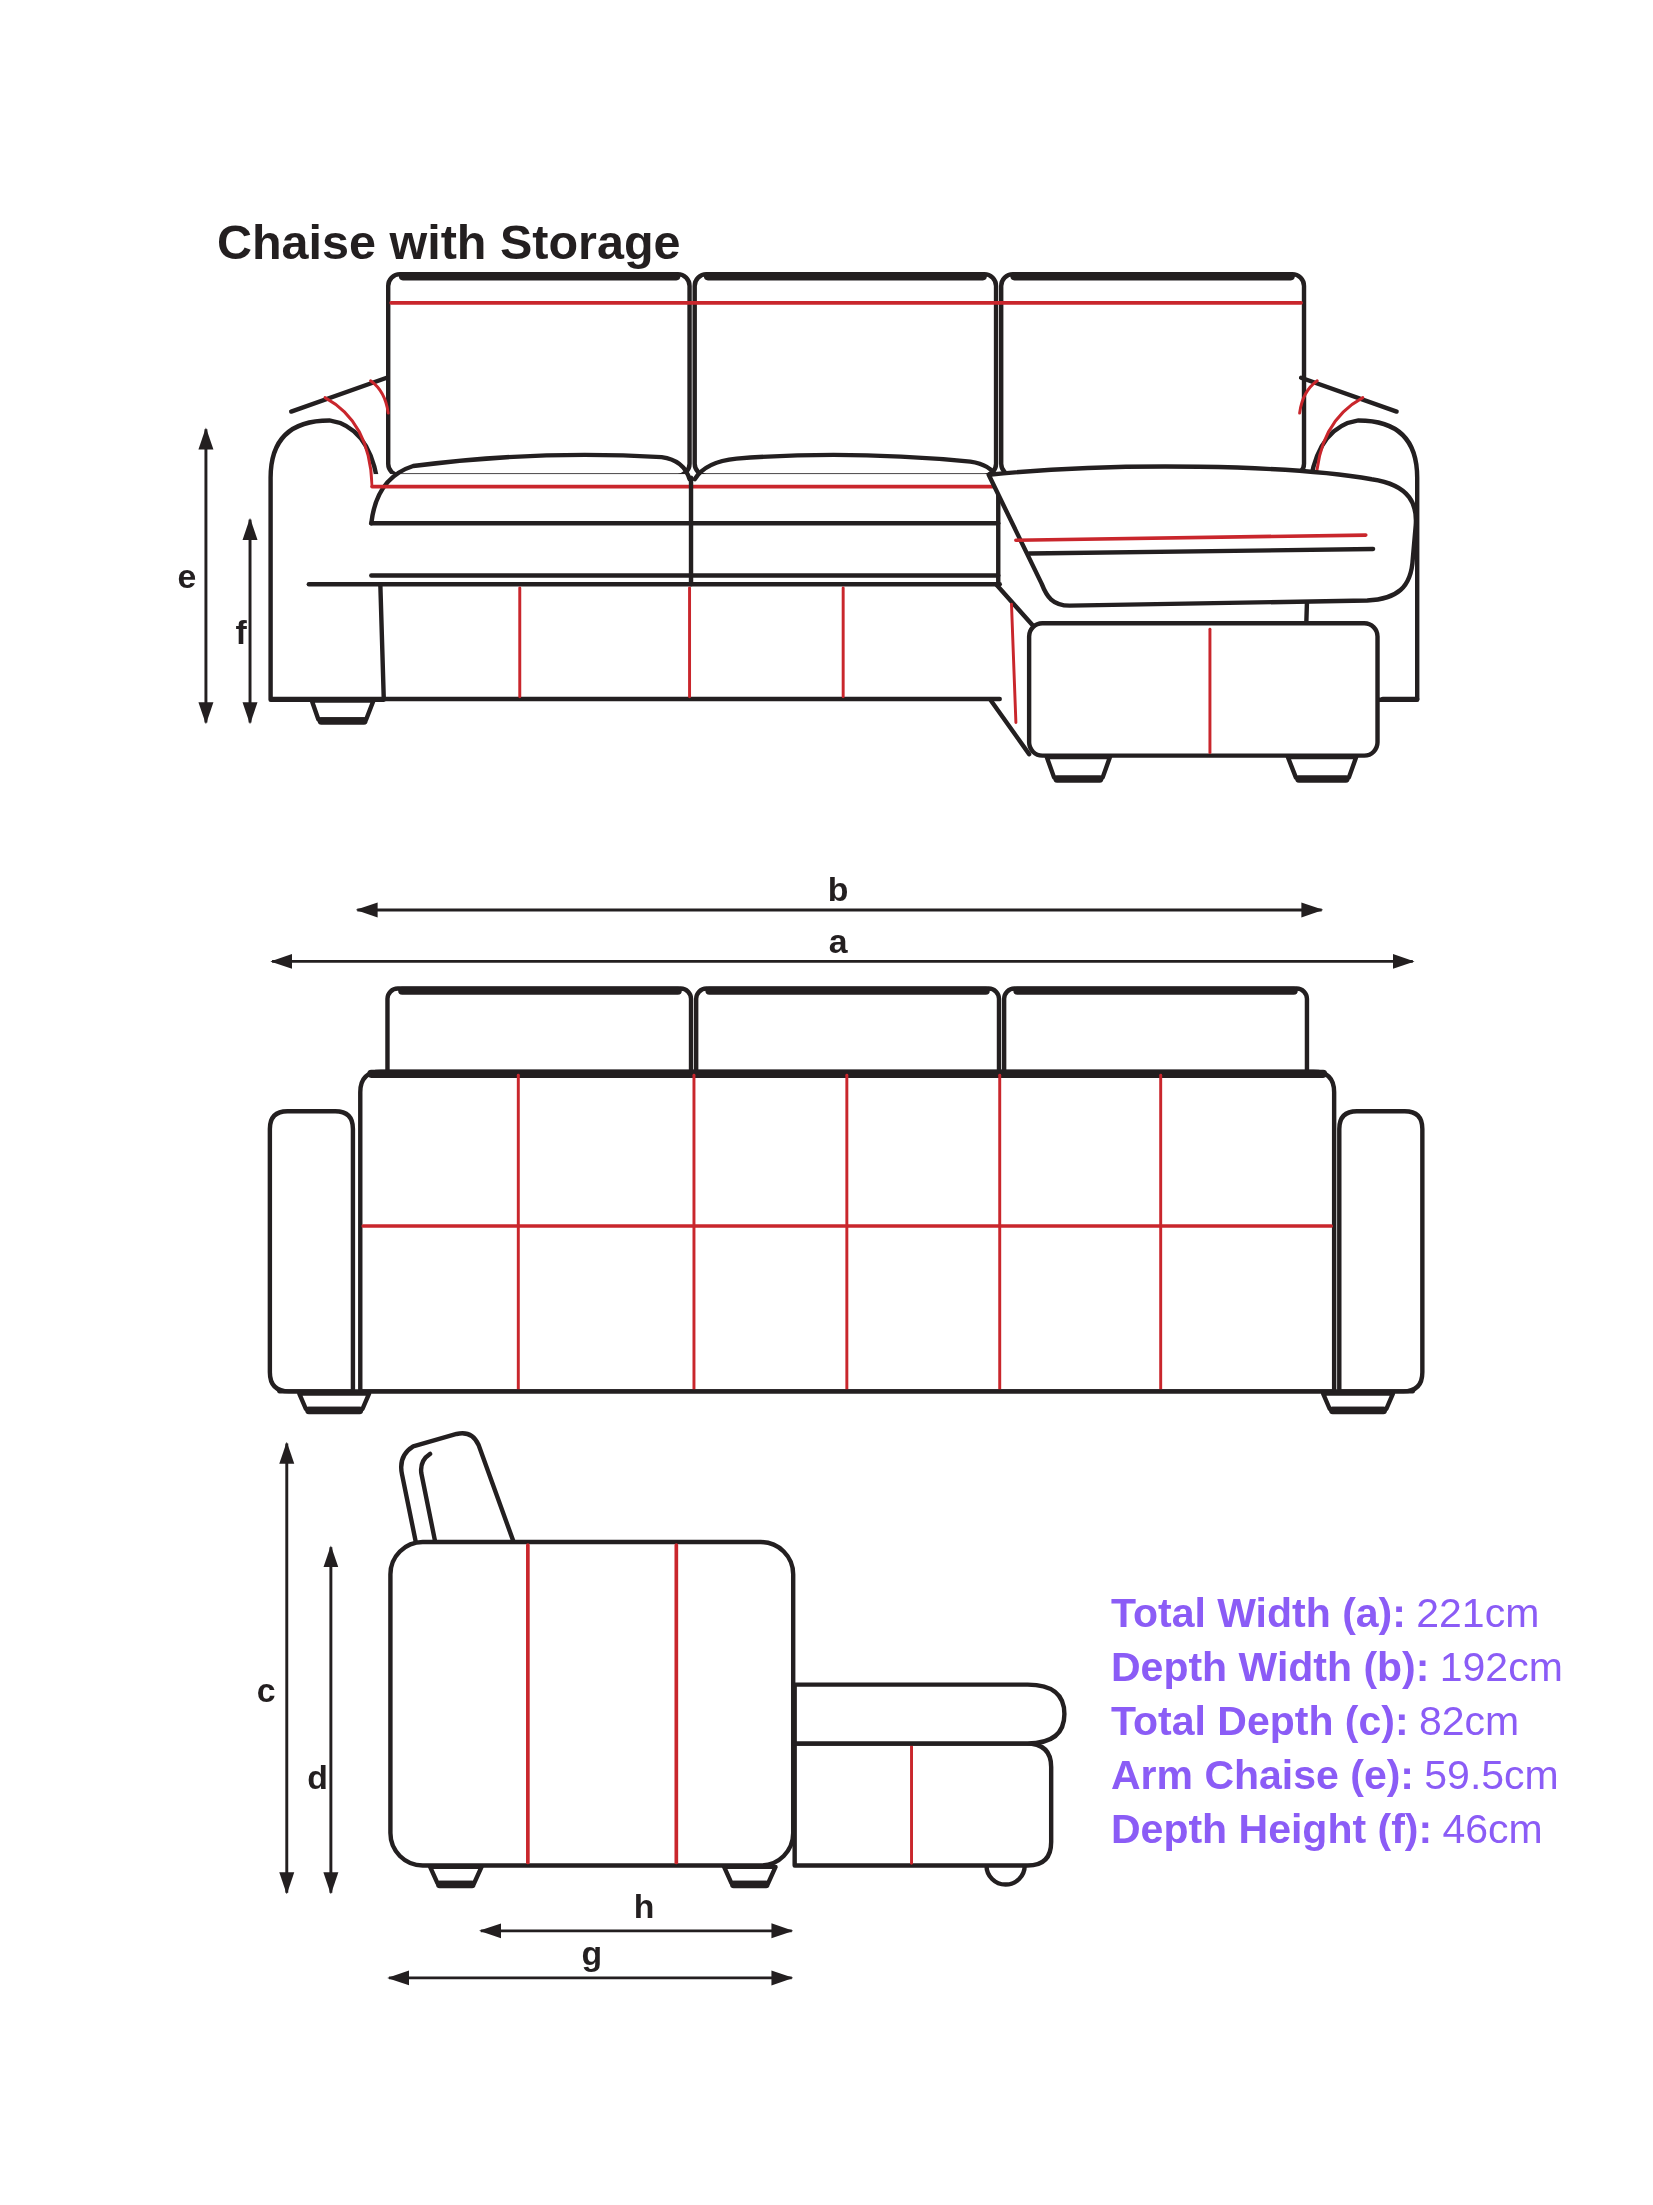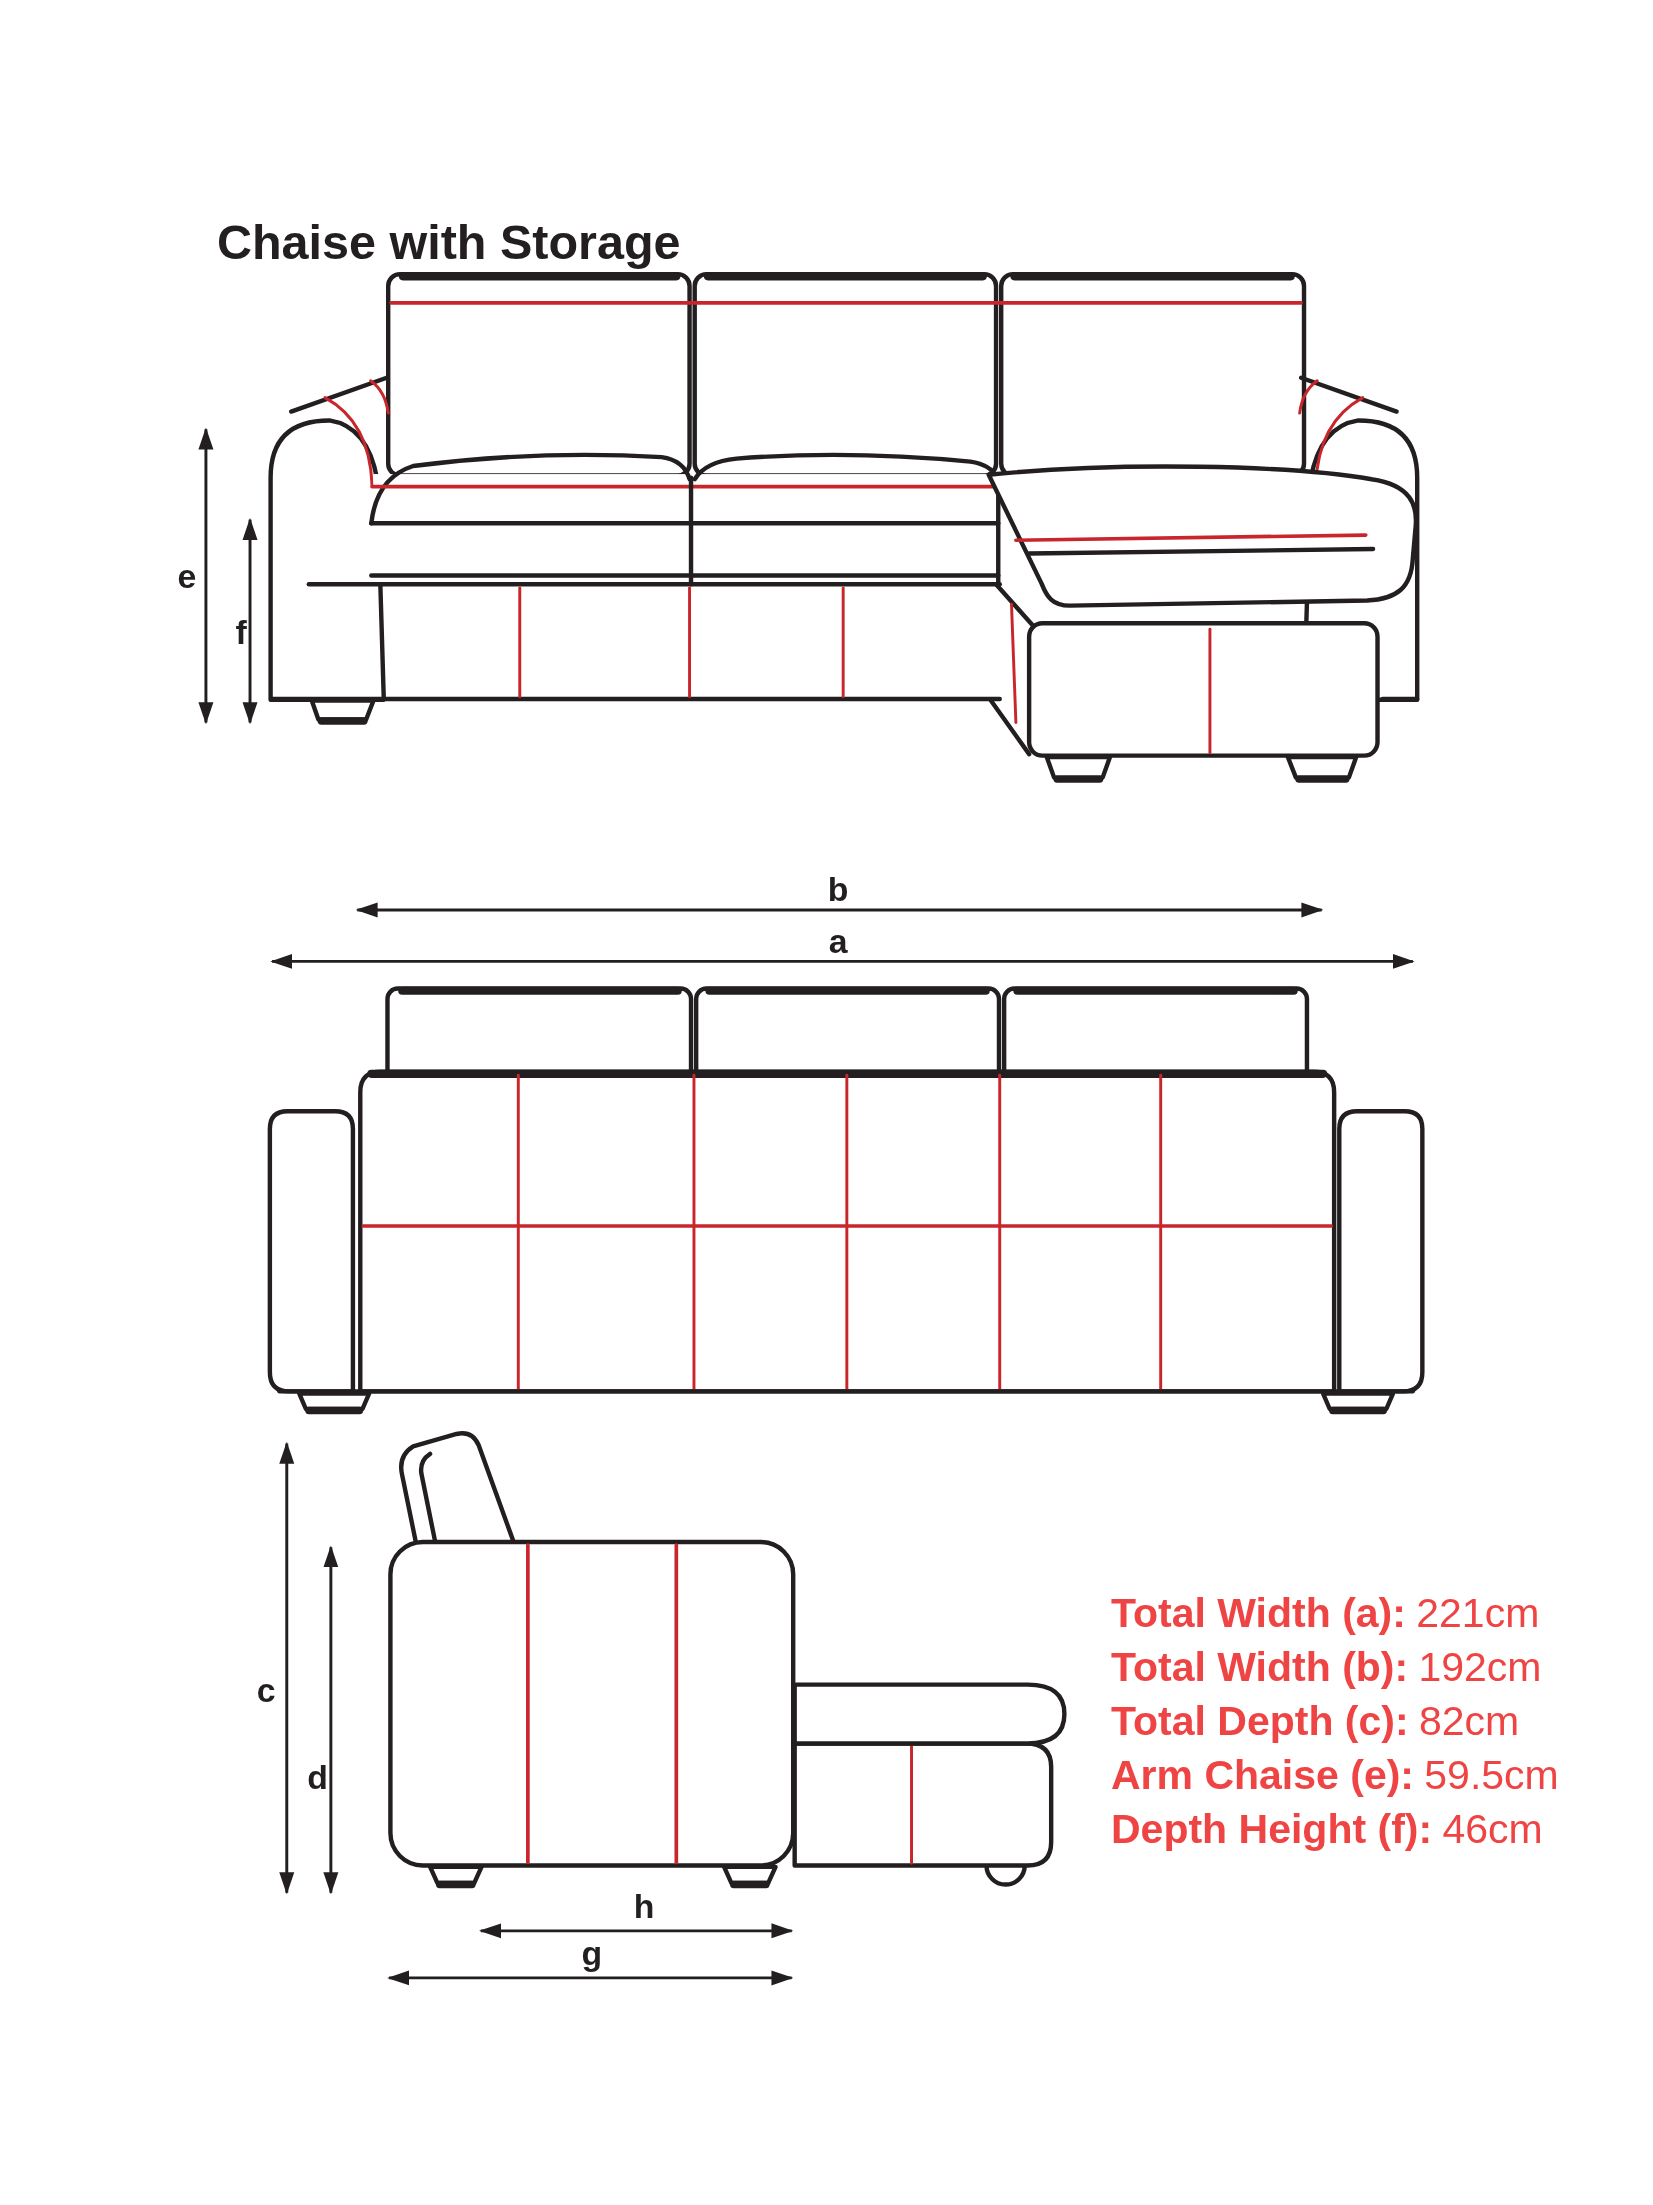--- a/index.html
+++ b/index.html
@@ -78,21 +78,21 @@
     font-size: 66px;
     font-weight: 700;
     fill: #231f20;
   }
   .specs {
     position: absolute;
     left: 1111px;
     top: 1586px;
     font-size: 41px;
     line-height: 54px;
-    color: #ef4444;
+    color: #8b5cf6;
     white-space: nowrap;
   }
   .spec-row { display: block; }
   .spec-label { font-weight: 700; }
   .spec-value { font-weight: 400; margin-left: 10.3px; }
 </style>
 </head>
 <body>
 
 <div class="stage">
@@ -225,20 +225,20 @@
 
       <line class="dim" x1="654" y1="2627" x2="1077" y2="2627" marker-start="url(#ah)" marker-end="url(#ah)"></line>
       <text class="dim-letter" x="876" y="2610">h</text>
       <line class="dim" x1="529" y1="2691" x2="1077" y2="2691" marker-start="url(#ah)" marker-end="url(#ah)"></line>
       <text class="dim-letter" x="805" y="2674">g</text>
     </g>
   </svg>
 
   <div class="specs">
     <span class="spec-row"><span class="spec-label">Total Width (a):</span><span class="spec-value">221cm</span></span>
-    <span class="spec-row"><span class="spec-label">Total Width (b):</span><span class="spec-value">192cm</span></span>
+    <span class="spec-row"><span class="spec-label">Depth Width (b):</span><span class="spec-value">192cm</span></span>
     <span class="spec-row"><span class="spec-label">Total Depth (c):</span><span class="spec-value">82cm</span></span>
     <span class="spec-row"><span class="spec-label">Arm Chaise (e):</span><span class="spec-value">59.5cm</span></span>
     <span class="spec-row"><span class="spec-label">Depth Height (f):</span><span class="spec-value">46cm</span></span>
   </div>
 
 </div>
 
 
 </body></html>

